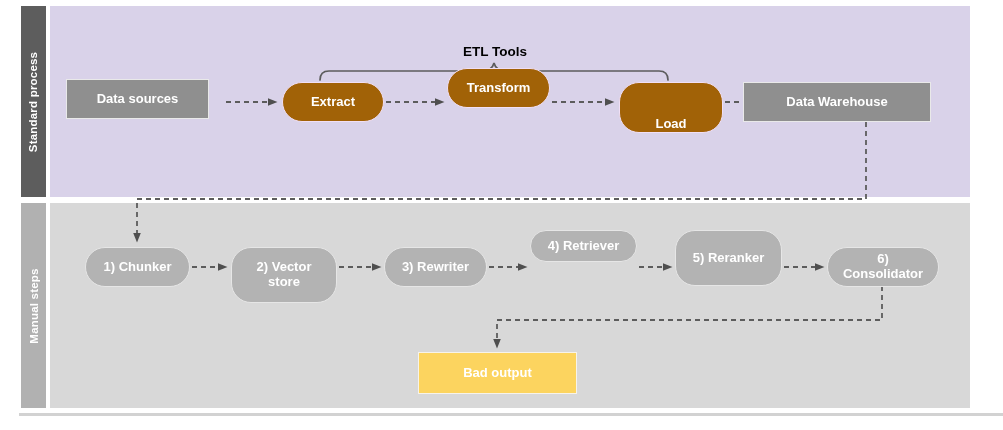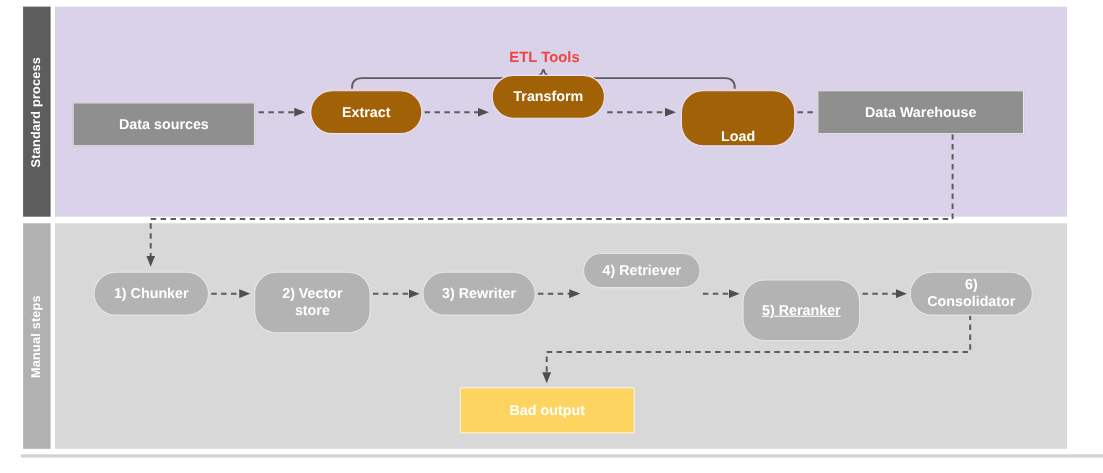--- a/index.html
+++ b/index.html
@@ -60,21 +60,21 @@
     line-height: 1.15;
   }
   .rect-gray   { background: #8f8f8f; border: 1px solid #e9e9e9; }
   .pill-etl    { background: #a16207; border: 1.5px solid #f1dff5; border-radius: 20px; }
   .pill-manual { background: #b3b3b3; border: 1.5px solid #e6e6e6; border-radius: 20px; }
   .rect-yellow { background: #fcd45f; border: 1px solid #f7f3ea; }
   .etl-group-label {
     position: absolute;
     left: 405px; top: 44px; width: 180px;
     text-align: center;
-    color: #ef4444;
+    color: #000000;
     font-weight: bold;
     font-size: 13.5px;
   }
   .narrow-72 { display: inline-block; max-width: 72px; }
   .narrow-92 { display: inline-block; max-width: 92px; }
 </style>
 </head>
 <body>
 
 <div class="canvas">
@@ -111,21 +111,21 @@
     <path class="conn" d="M339 267 H373" marker-end="url(#ah)"></path>
     <path class="conn" d="M489 267 H519" marker-end="url(#ah)"></path>
     <path class="conn" d="M639 267 H664" marker-end="url(#ah)"></path>
     <path class="conn" d="M784 267 H816" marker-end="url(#ah)"></path>
 
     <path class="conn" d="M882 286 V320 H497 V340" marker-end="url(#ah)"></path>
   </svg>
 
   <div class="etl-group-label">ETL Tools</div>
 
-  <div class="node rect-gray" style="left:66px; top:93px; width:166px; height:40px;">
+  <div class="node rect-gray" style="left:66px; top:79px; width:143px; height:40px;">
     <span>Data sources</span>
   </div>
   <div class="node pill-etl" style="left:282px; top:82px; width:102px; height:40px;">
     <span>Extract</span>
   </div>
   <div class="node pill-etl" style="left:447px; top:68px; width:103px; height:40px;">
     <span>Transform</span>
   </div>
   <div class="node pill-etl" style="left:619px; top:82px; width:104px; height:51px;align-items:flex-end;">
     <span>Load</span>
@@ -139,21 +139,21 @@
   </div>
   <div class="node pill-manual" style="left:231px; top:247px; width:106px; height:56px;">
     <span class="narrow-72">2) Vector store</span>
   </div>
   <div class="node pill-manual" style="left:384px; top:247px; width:103px; height:40px;">
     <span>3) Rewriter</span>
   </div>
   <div class="node pill-manual" style="left:530px; top:230px; width:107px; height:32px;">
     <span>4) Retriever</span>
   </div>
-  <div class="node pill-manual" style="left:675px; top:254px; width:107px; height:56px;text-decoration:underline;">
+  <div class="node pill-manual" style="left:675px; top:230px; width:107px; height:56px;">
     <span>5) Reranker</span>
   </div>
   <div class="node pill-manual" style="left:827px; top:247px; width:112px; height:40px;">
     <span class="narrow-92">6) Consolidator</span>
   </div>
 
   <div class="node rect-yellow" style="left:418px; top:352px; width:159px; height:42px;">
     <span>Bad output</span>
   </div>
 

